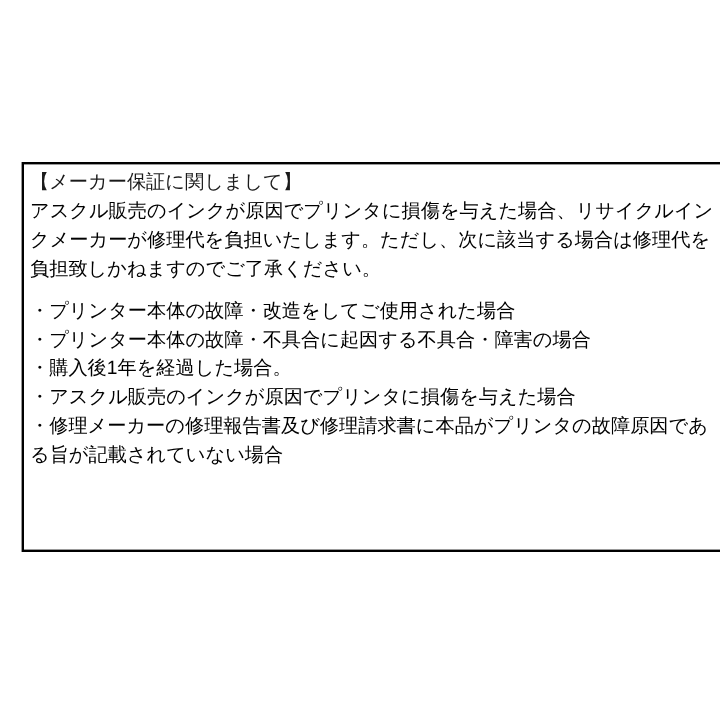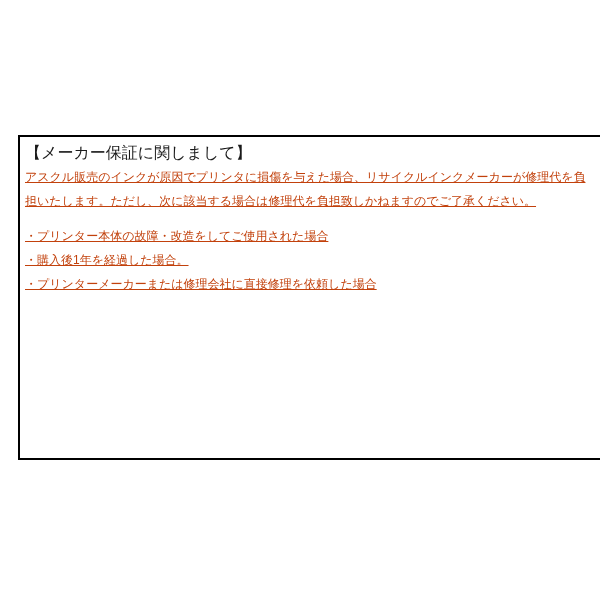--- a/index.html
+++ b/index.html
@@ -27,25 +27,24 @@
     height: 325px;
     box-sizing: border-box;
     border: 2px solid #000000;
     background: #ffffff;
     padding: 3px 5px 14px 5px;
     overflow: hidden;
     margin-left: 10px;
   }
   .warranty-box .line,
   .warranty-box .para {
-    font-size: 12px;
+    font-size: 16px;
     line-height: 24px;
-    color: #c2410c;
+    color: #000000;
     letter-spacing: 0px;
-    text-decoration: underline;
   }
   .title {
     font-size: 16px;
     line-height: 25px;
     color: #1a1a1a;
   }
   .intro {
     margin: 0;
   }
   .conditions {
@@ -57,17 +56,19 @@
 </style>
 </head>
 <body>
 
 <div class="page">
   <div class="warranty-box">
     <div class="title">【メーカー保証に関しまして】</div>
     <div class="para intro">アスクル販売のインクが原因でプリンタに損傷を与えた場合、リサイクルインクメーカーが修理代を負担いたします。ただし、次に該当する場合は修理代を負担致しかねますのでご了承ください。</div>
     <div class="conditions">
         <div class="line">・プリンター本体の故障・改造をしてご使用された場合</div>
+        <div class="line">・プリンター本体の故障・不具合に起因する不具合・障害の場合</div>
         <div class="line">・購入後1年を経過した場合。</div>
-        <div class="line">・プリンターメーカーまたは修理会社に直接修理を依頼した場合</div>
+        <div class="line">・アスクル販売のインクが原因でプリンタに損傷を与えた場合</div>
+        <div class="line">・修理メーカーの修理報告書及び修理請求書に本品がプリンタの故障原因である旨が記載されていない場合</div>
       </div>
   </div>
 </div>
 
 </body></html>

